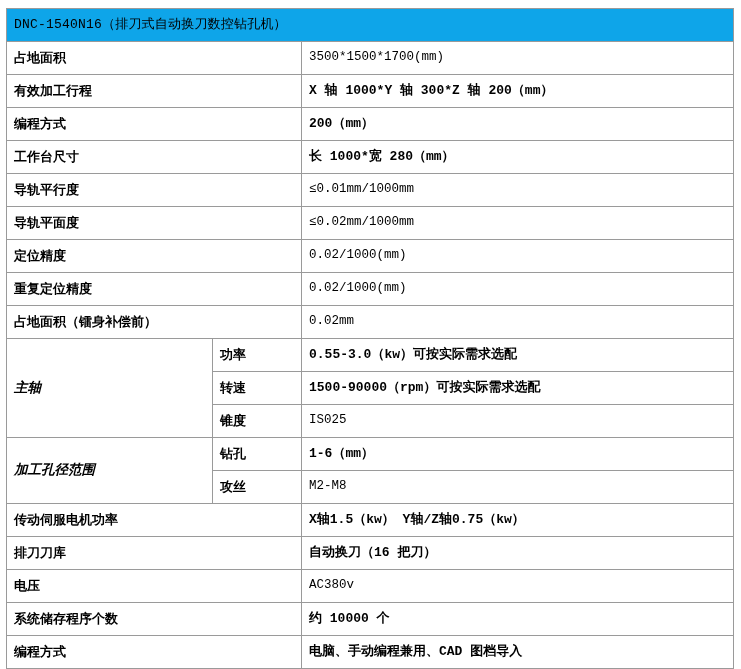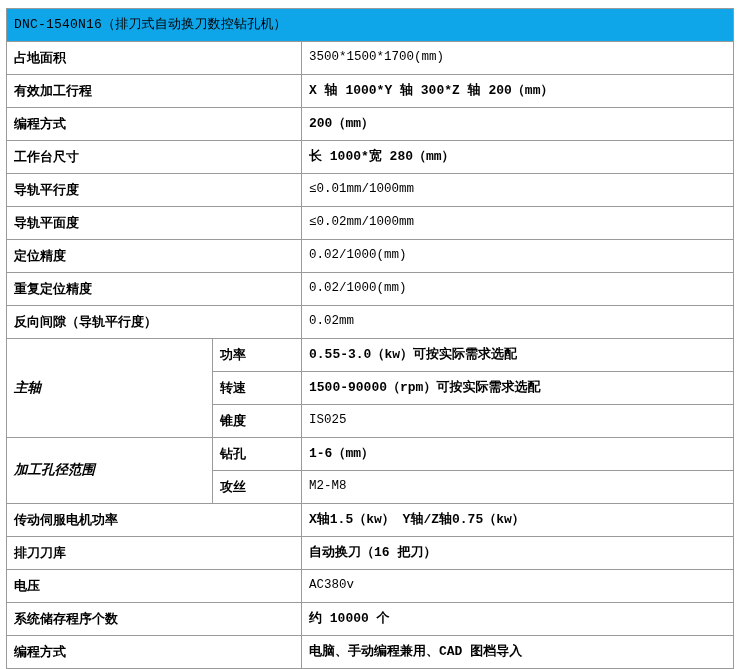--- a/index.html
+++ b/index.html
@@ -110,21 +110,21 @@
       </tr>
       <tr>
         <td class="label" colspan="2">定位精度</td>
         <td class="value">0.02/1000(mm)</td>
       </tr>
       <tr>
         <td class="label" colspan="2">重复定位精度</td>
         <td class="value">0.02/1000(mm)</td>
       </tr>
       <tr>
-        <td class="label" colspan="2">反向间隙（导轨平行度）</td>
+        <td class="label" colspan="2">占地面积（镭身补偿前）</td>
         <td class="value">0.02mm</td>
       </tr>
 
       <tr>
         <td class="group-label" rowspan="3">主轴</td>
         <td class="sublabel">功率</td>
         <td class="value value-cjk">0.55-3.0（kw）可按实际需求选配</td>
       </tr>
       <tr>
         <td class="sublabel">转速</td>

